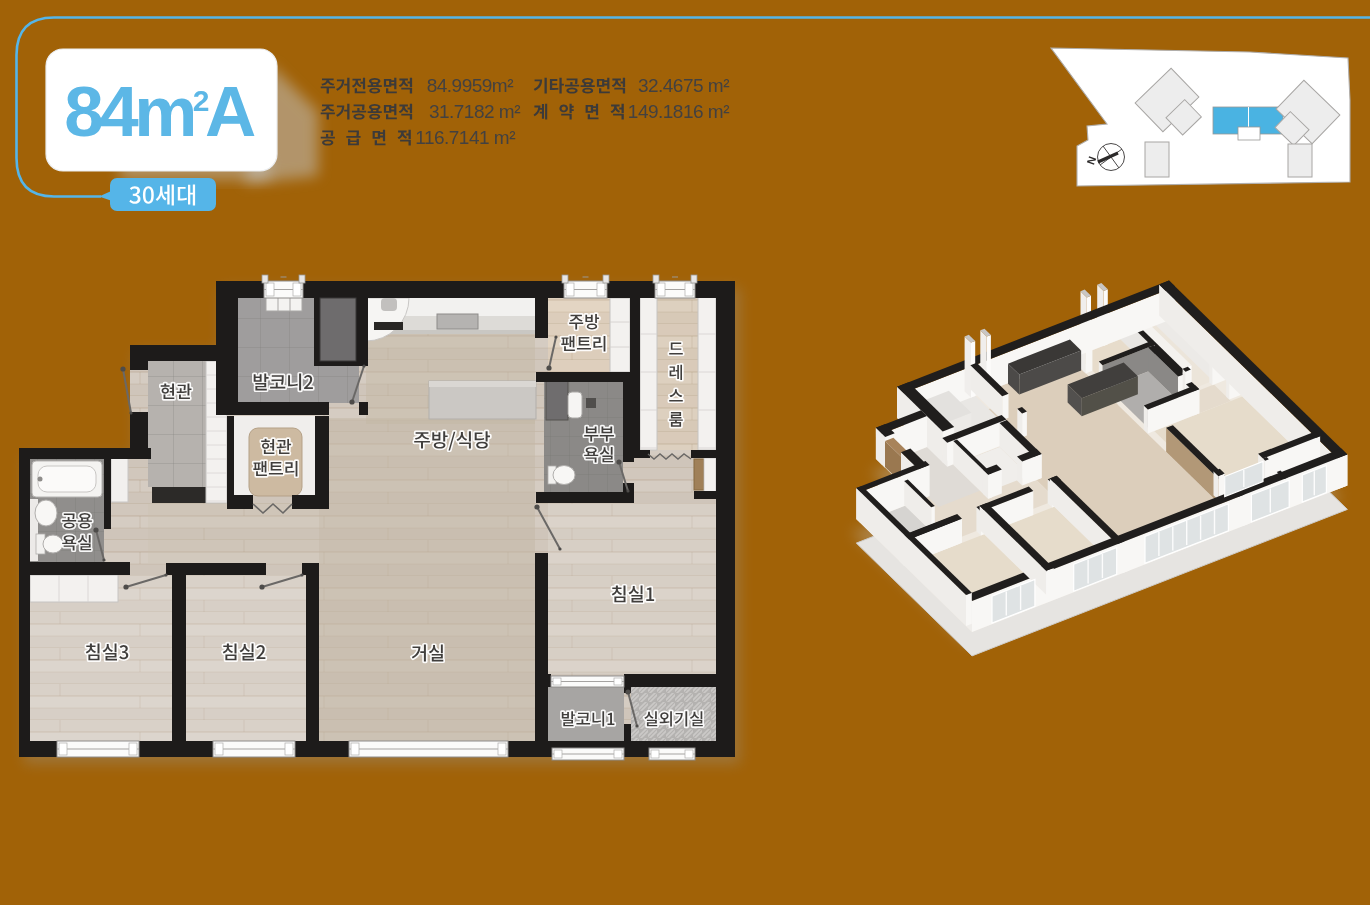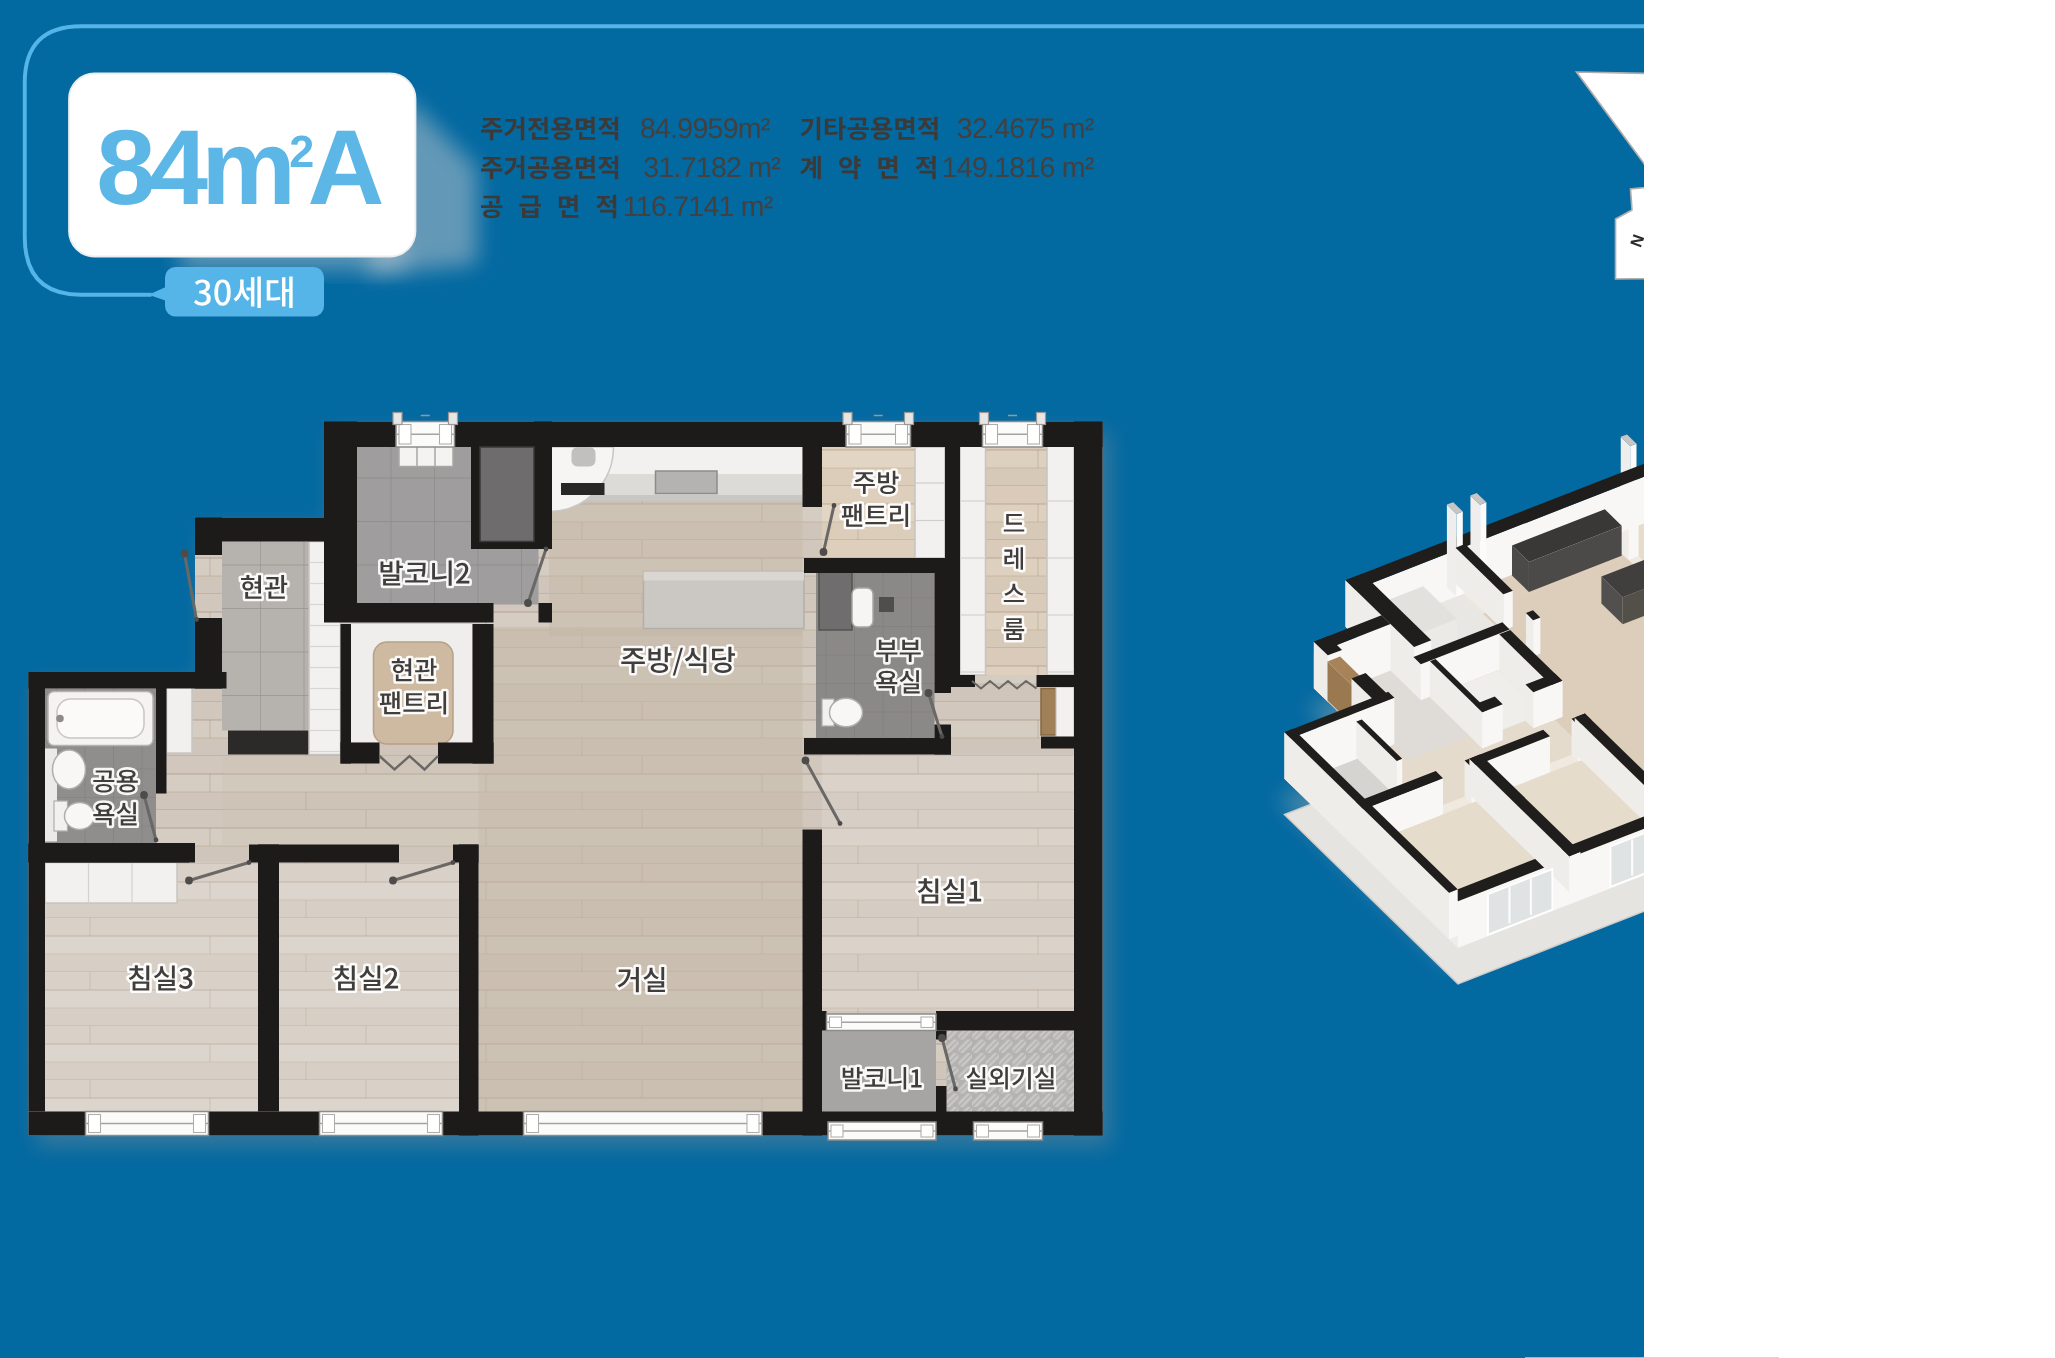--- a/index.html
+++ b/index.html
@@ -1,15 +1,15 @@
 <!DOCTYPE html>
 <html><head><meta charset="utf-8"><style>
 html,body{margin:0;padding:0;background:#ffffff;}
 *{font-family:"Liberation Sans",sans-serif;}
-#page{position:relative;width:1096px;height:905px;overflow:hidden;background:#0369a1;}
+#page{position:relative;width:1370px;height:905px;overflow:hidden;background:#a16207;}
 </style></head><body>
 <div id="page">
 <svg width="1370" height="905" viewBox="0 0 1370 905" xmlns="http://www.w3.org/2000/svg">
 <defs>
 <pattern id="wood" width="184" height="36" patternUnits="userSpaceOnUse">
           <rect width="184" height="36" fill="none"></rect>
           <rect y="0" width="184" height="12" fill="#86694a" opacity="0.05"></rect>
           <rect y="24" width="184" height="12" fill="#8a6f52" opacity="0.08"></rect>
           <line x1="0" y1="12" x2="184" y2="12" stroke="#9a7f60" stroke-width="1" opacity="0.32"></line>
           <line x1="0" y1="24" x2="184" y2="24" stroke="#9a7f60" stroke-width="1" opacity="0.18"></line>

